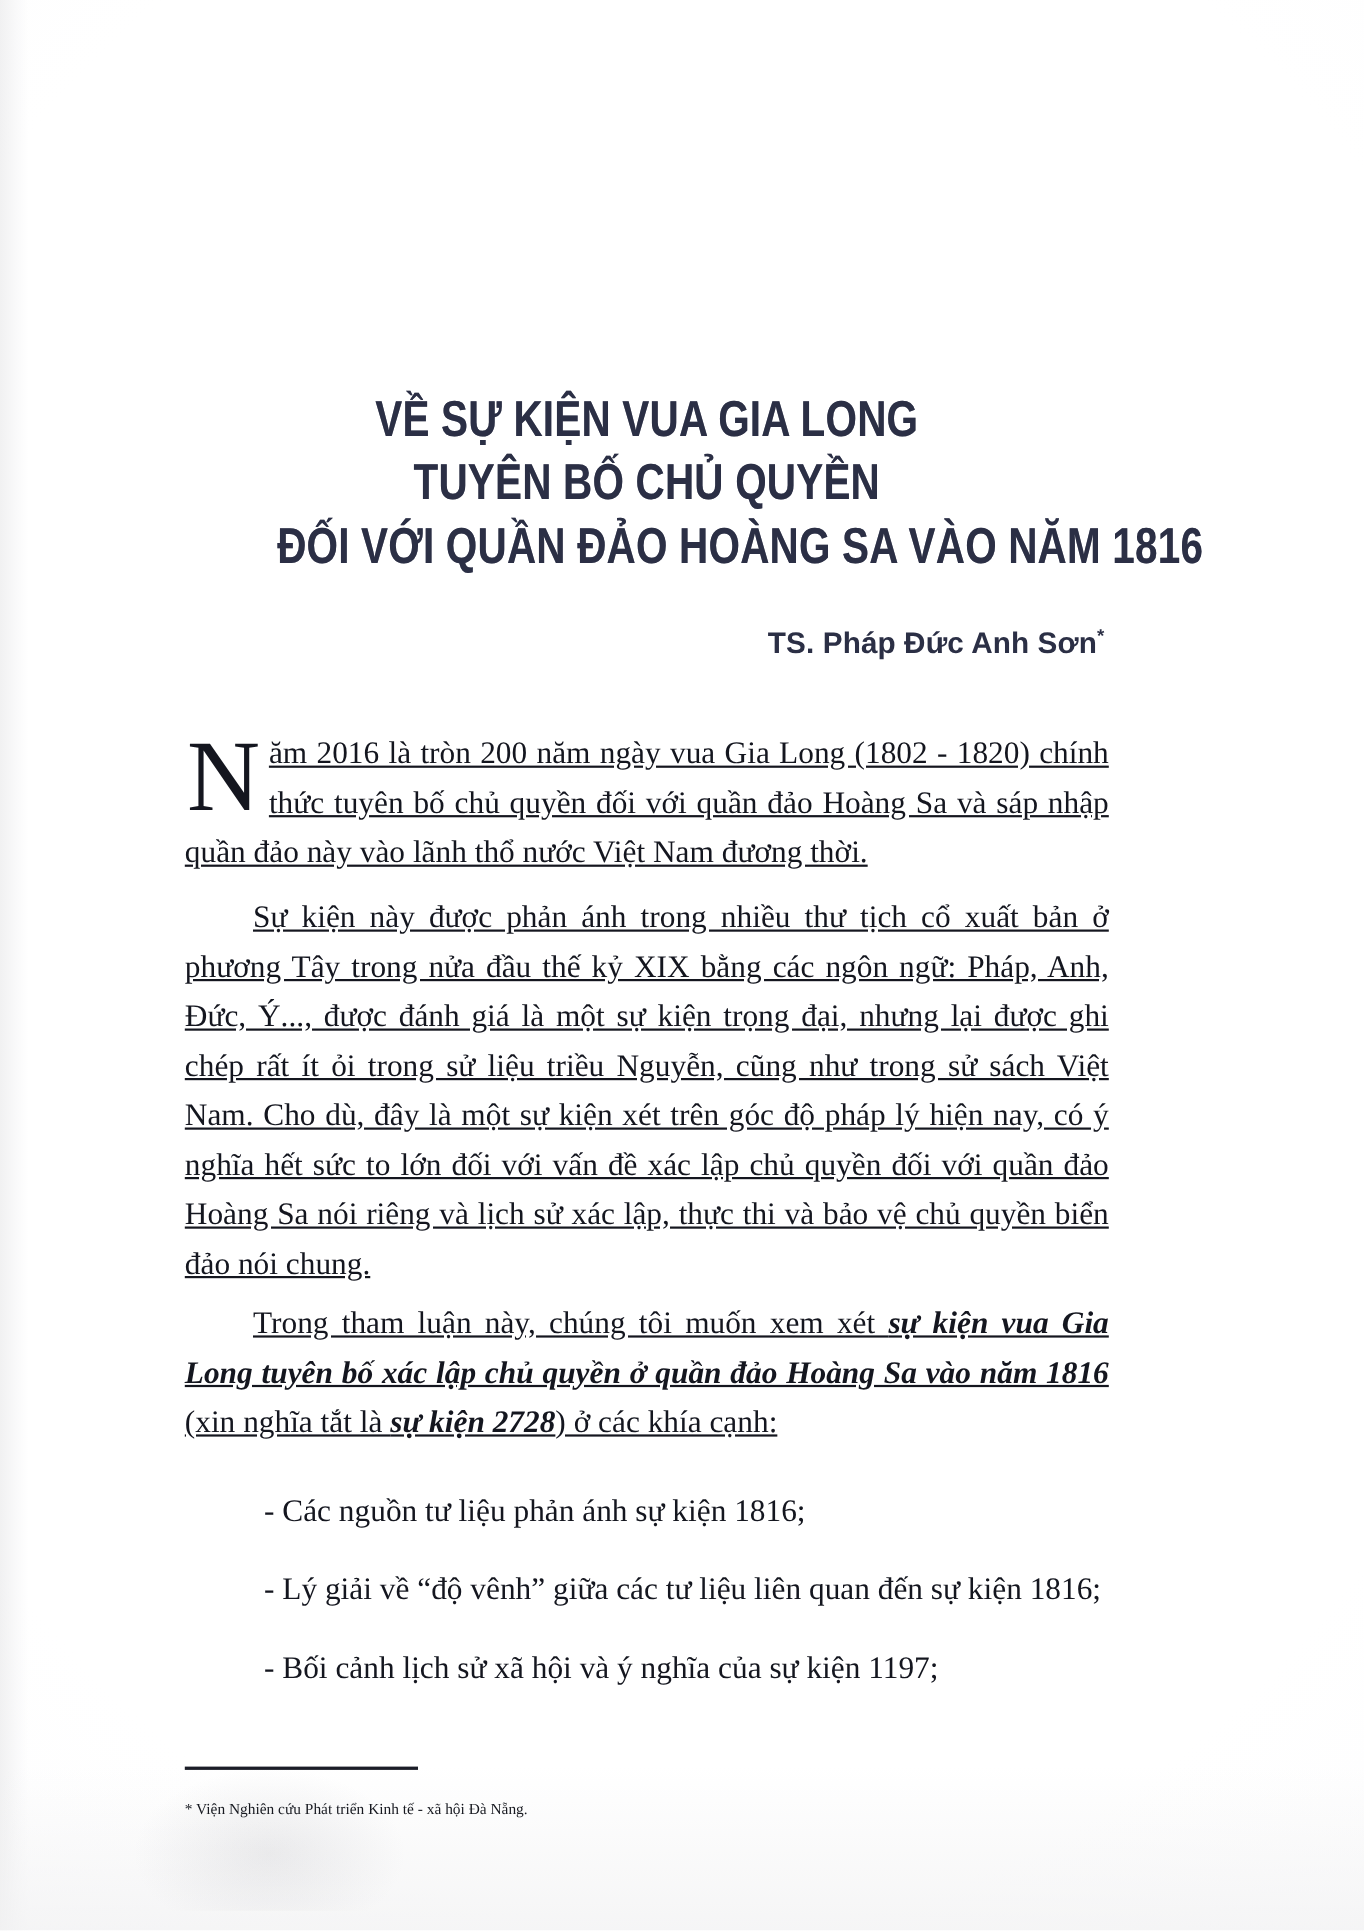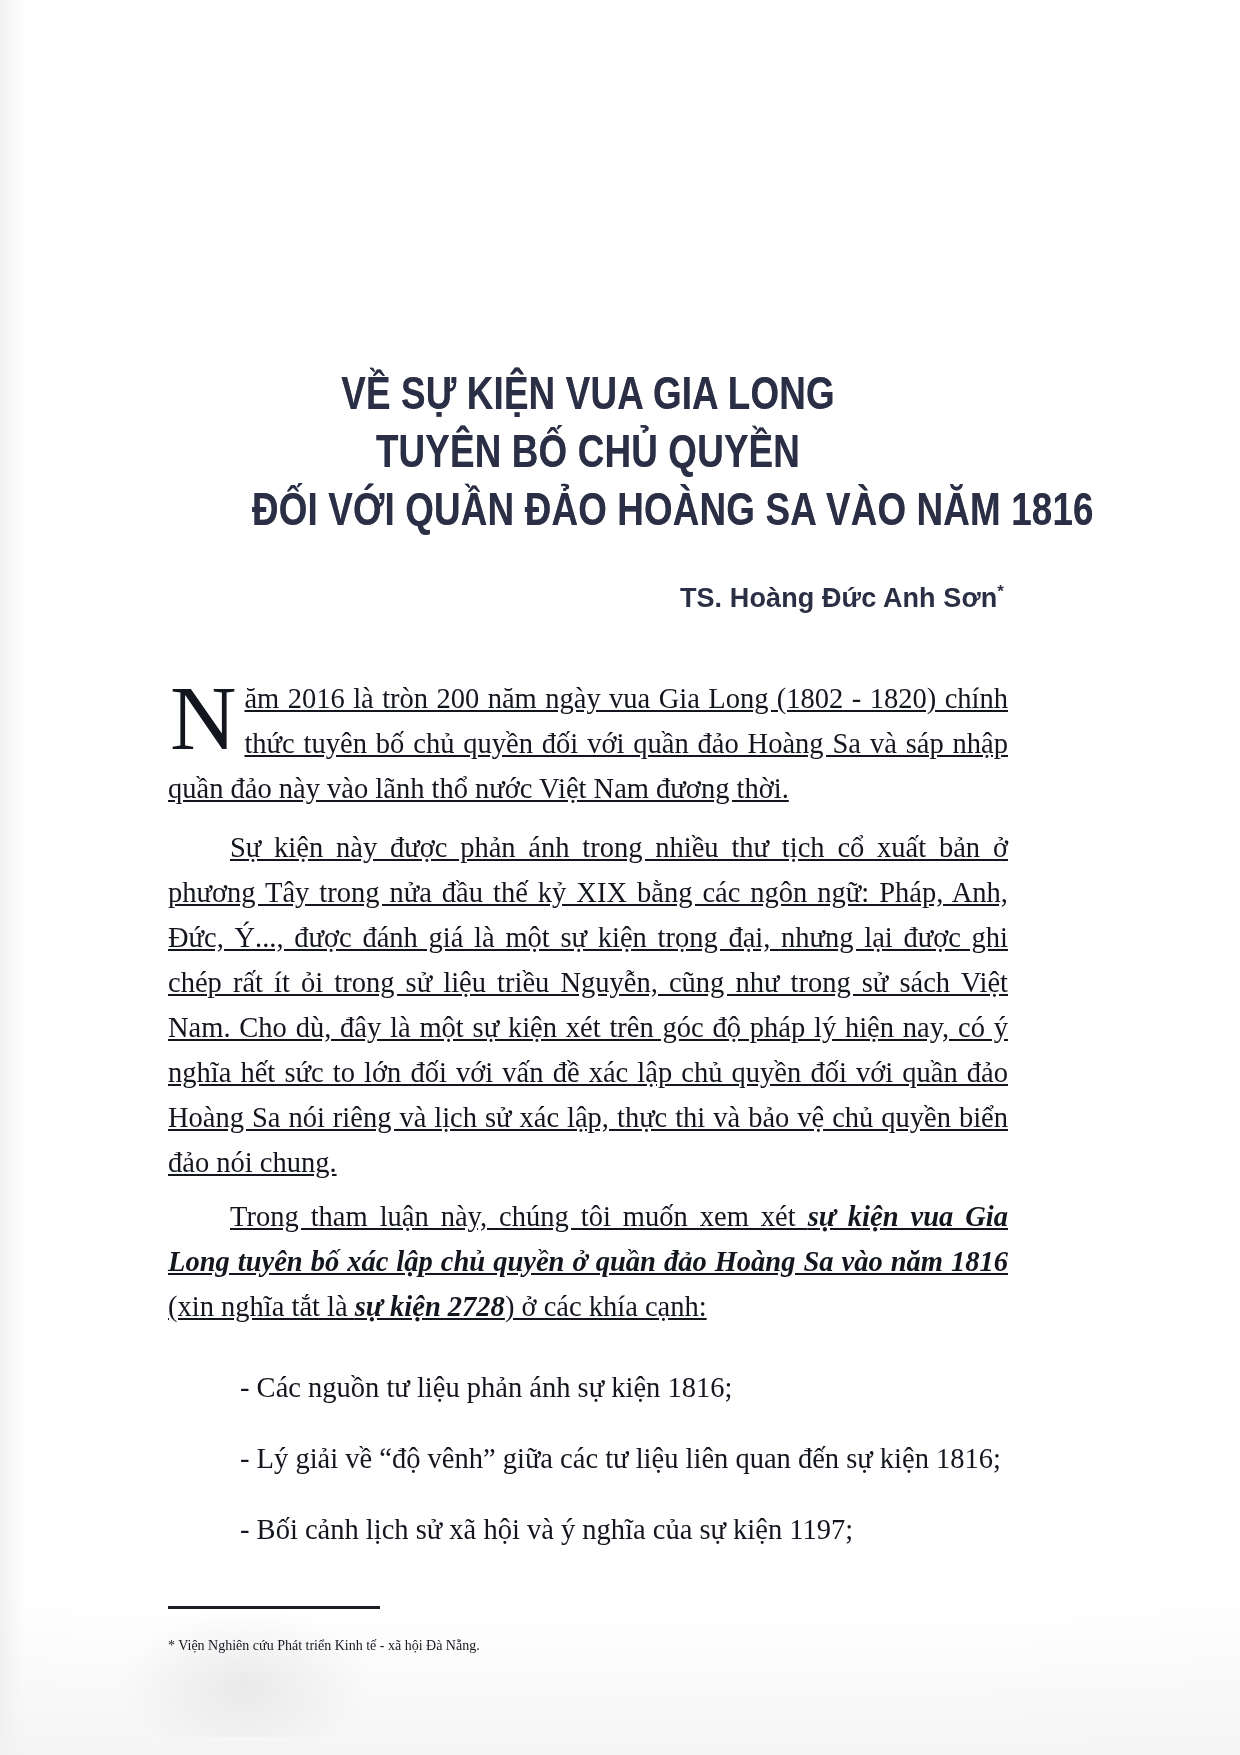--- a/index.html
+++ b/index.html
@@ -38,21 +38,21 @@
   .scan-smudge {
     position: absolute;
     left: 120px; bottom: 18px;
     width: 250px; height: 130px;
     background: radial-gradient(ellipse at 50% 60%, rgba(150,150,158,.16), rgba(255,255,255,0) 70%);
   }
 
   .content {
     position: absolute;
     left: 168px;
-    top: 13px;
+    top: 0;
     width: 840px;
   }
 
   
   .title-block {
     padding-top: 352px;
     text-align: center;
   }
   .title-line {
     font-family: "Liberation Sans", "DejaVu Sans", sans-serif;
@@ -157,21 +157,21 @@
 
 <div class="content">
 
   <div class="title-block">
     <div class="title-line l1">VỀ SỰ KIỆN VUA GIA LONG</div>
     <div class="title-line l2">TUYÊN BỐ CHỦ QUYỀN</div>
     <div class="title-line l3">ĐỐI VỚI QUẦN ĐẢO HOÀNG SA VÀO NĂM 1816</div>
   </div>
 
   <div class="byline">
-    <span>TS. Hoàng Đức Anh Sơn</span><sup>*</sup>
+    <span>TS. Pháp Đức Anh Sơn</span><sup>*</sup>
   </div>
 
   <div class="body-block">
 
     <p class="para first">Năm 2016 là tròn 200 năm ngày vua Gia Long (1802 - 1820) chính thức tuyên bố chủ quyền đối với quần đảo Hoàng Sa và sáp nhập quần đảo này vào lãnh thổ nước Việt Nam đương thời.</p>
 
     <p class="para">Sự kiện này được phản ánh trong nhiều thư tịch cổ xuất bản ở phương Tây trong nửa đầu thế kỷ XIX bằng các ngôn ngữ: Pháp, Anh, Đức, Ý..., được đánh giá là một sự kiện trọng đại, nhưng lại được ghi chép rất ít ỏi trong sử liệu triều Nguyễn, cũng như trong sử sách Việt Nam. Cho dù, đây là một sự kiện xét trên góc độ pháp lý hiện nay, có ý nghĩa hết sức to lớn đối với vấn đề xác lập chủ quyền đối với quần đảo Hoàng Sa nói riêng và lịch sử xác lập, thực thi và bảo vệ chủ quyền biển đảo nói chung.</p>
 
     <p class="para"><span>Trong tham luận này, chúng tôi muốn xem xét </span><b class="bi">sự kiện vua Gia Long tuyên bố xác lập chủ quyền ở quần đảo Hoàng Sa vào năm 1816</b><span> (xin nghĩa tắt là </span><b class="bi">sự kiện 2728</b><span>) ở các khía cạnh:</span></p>
 

